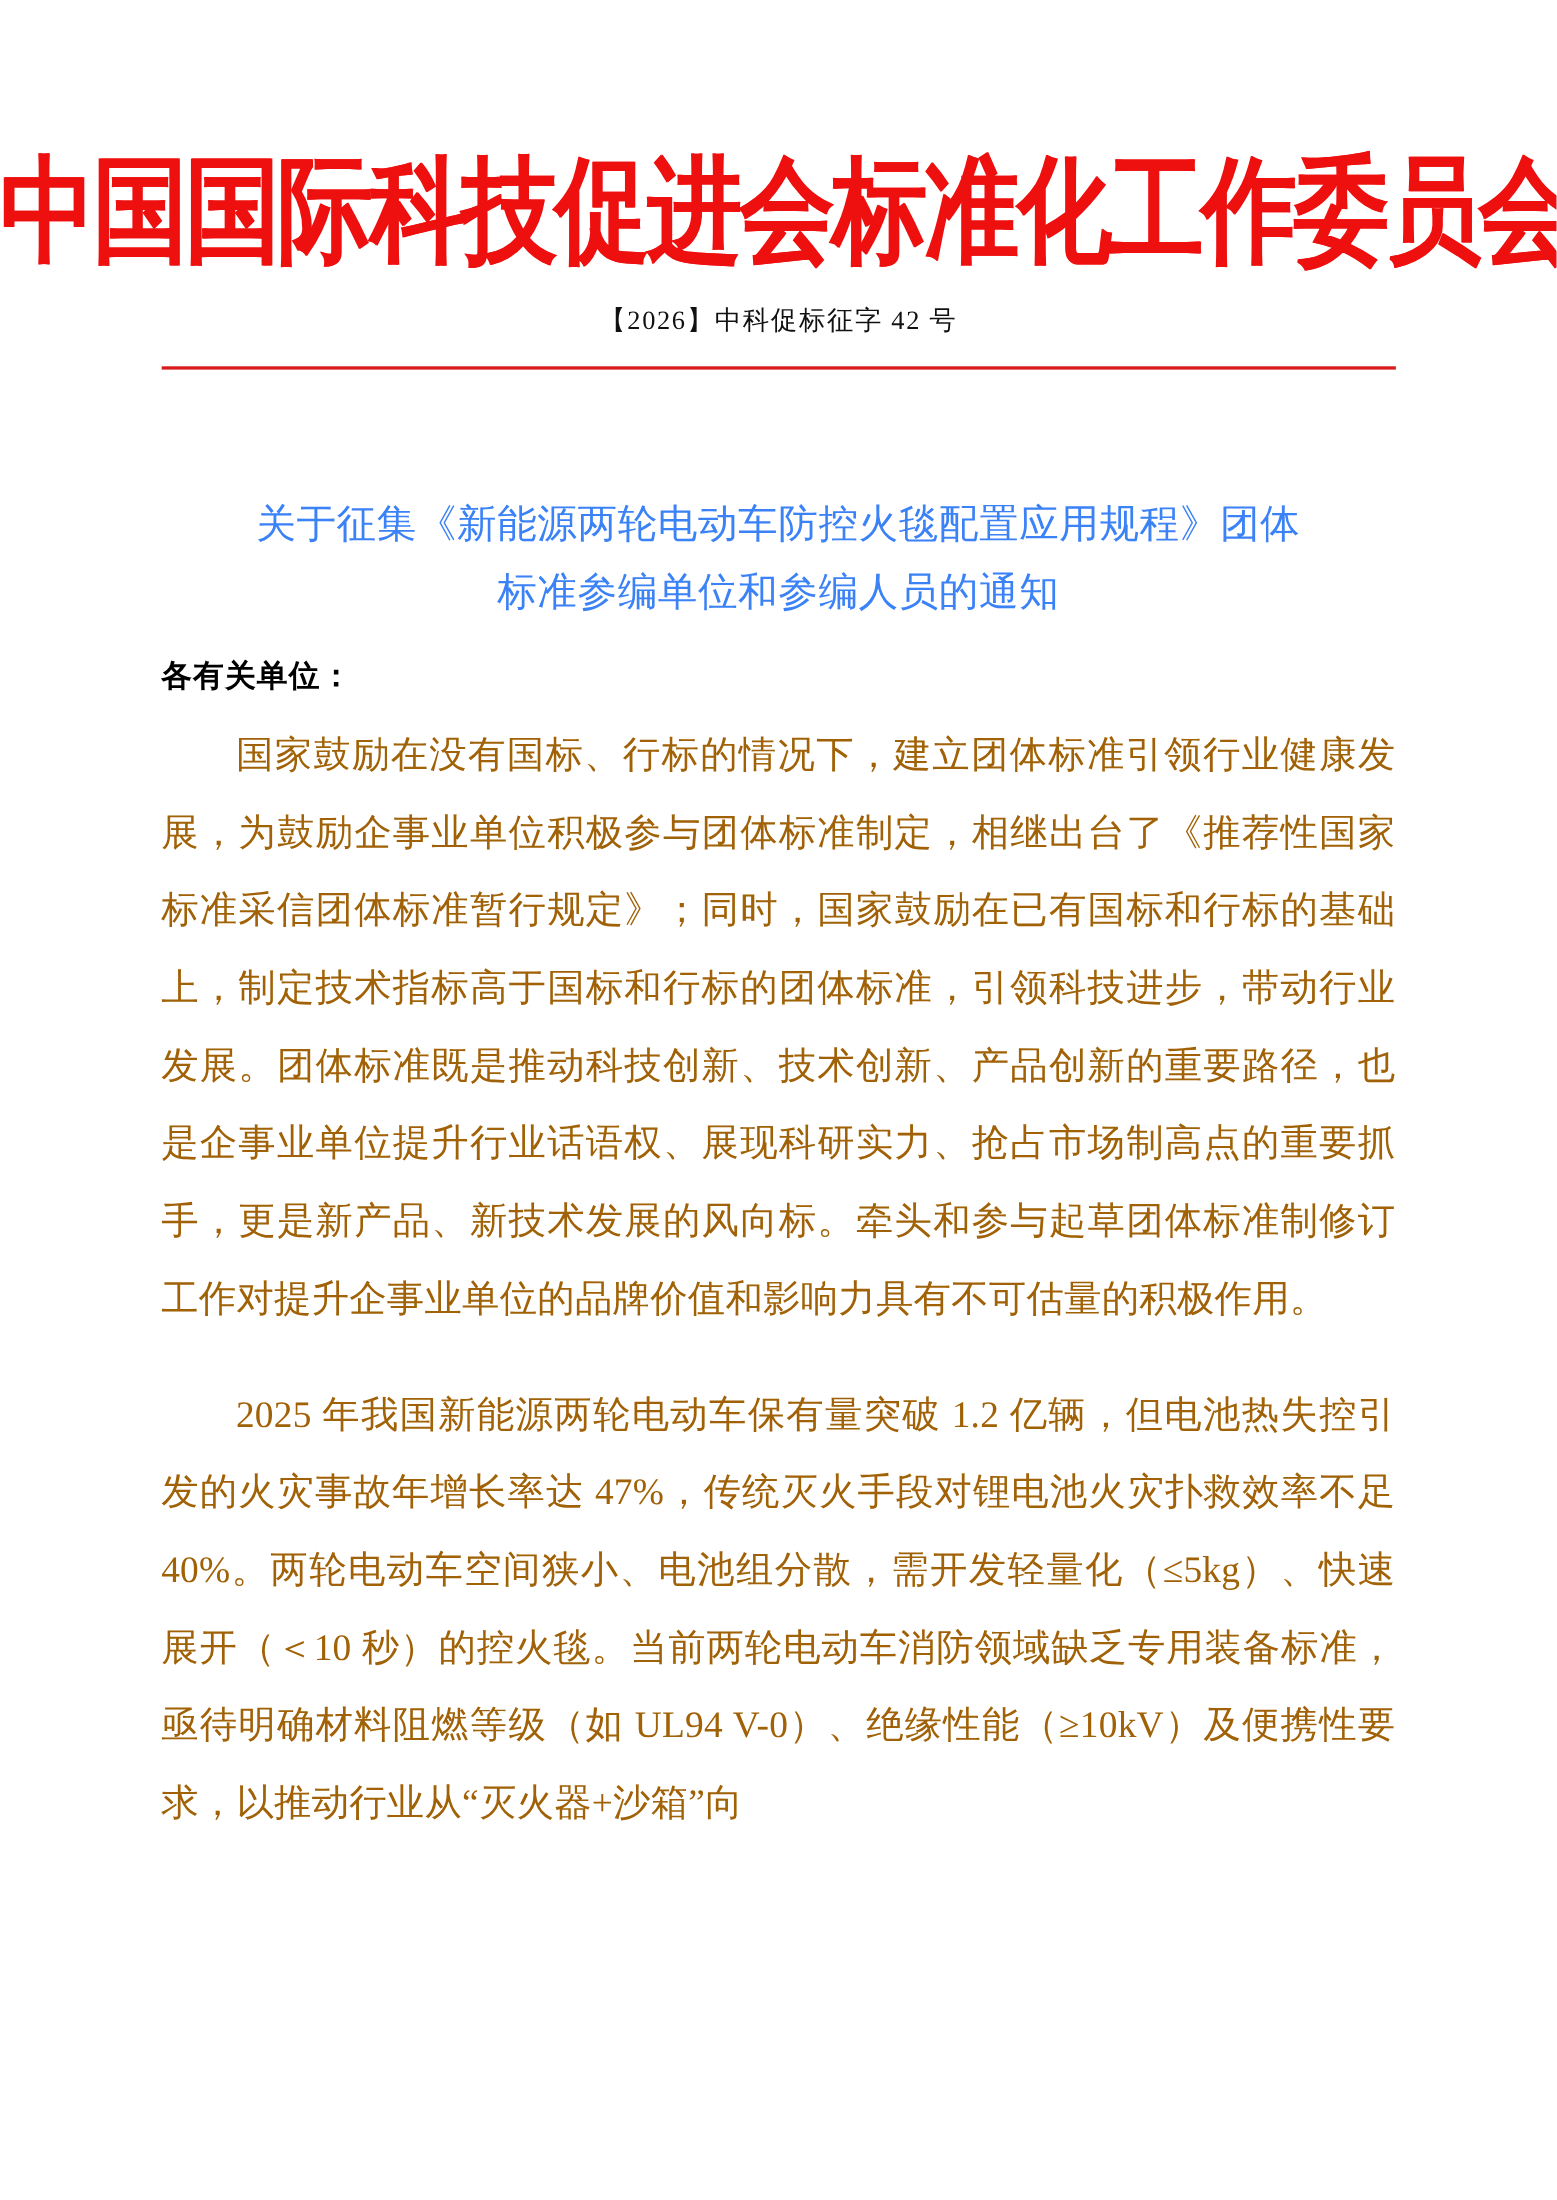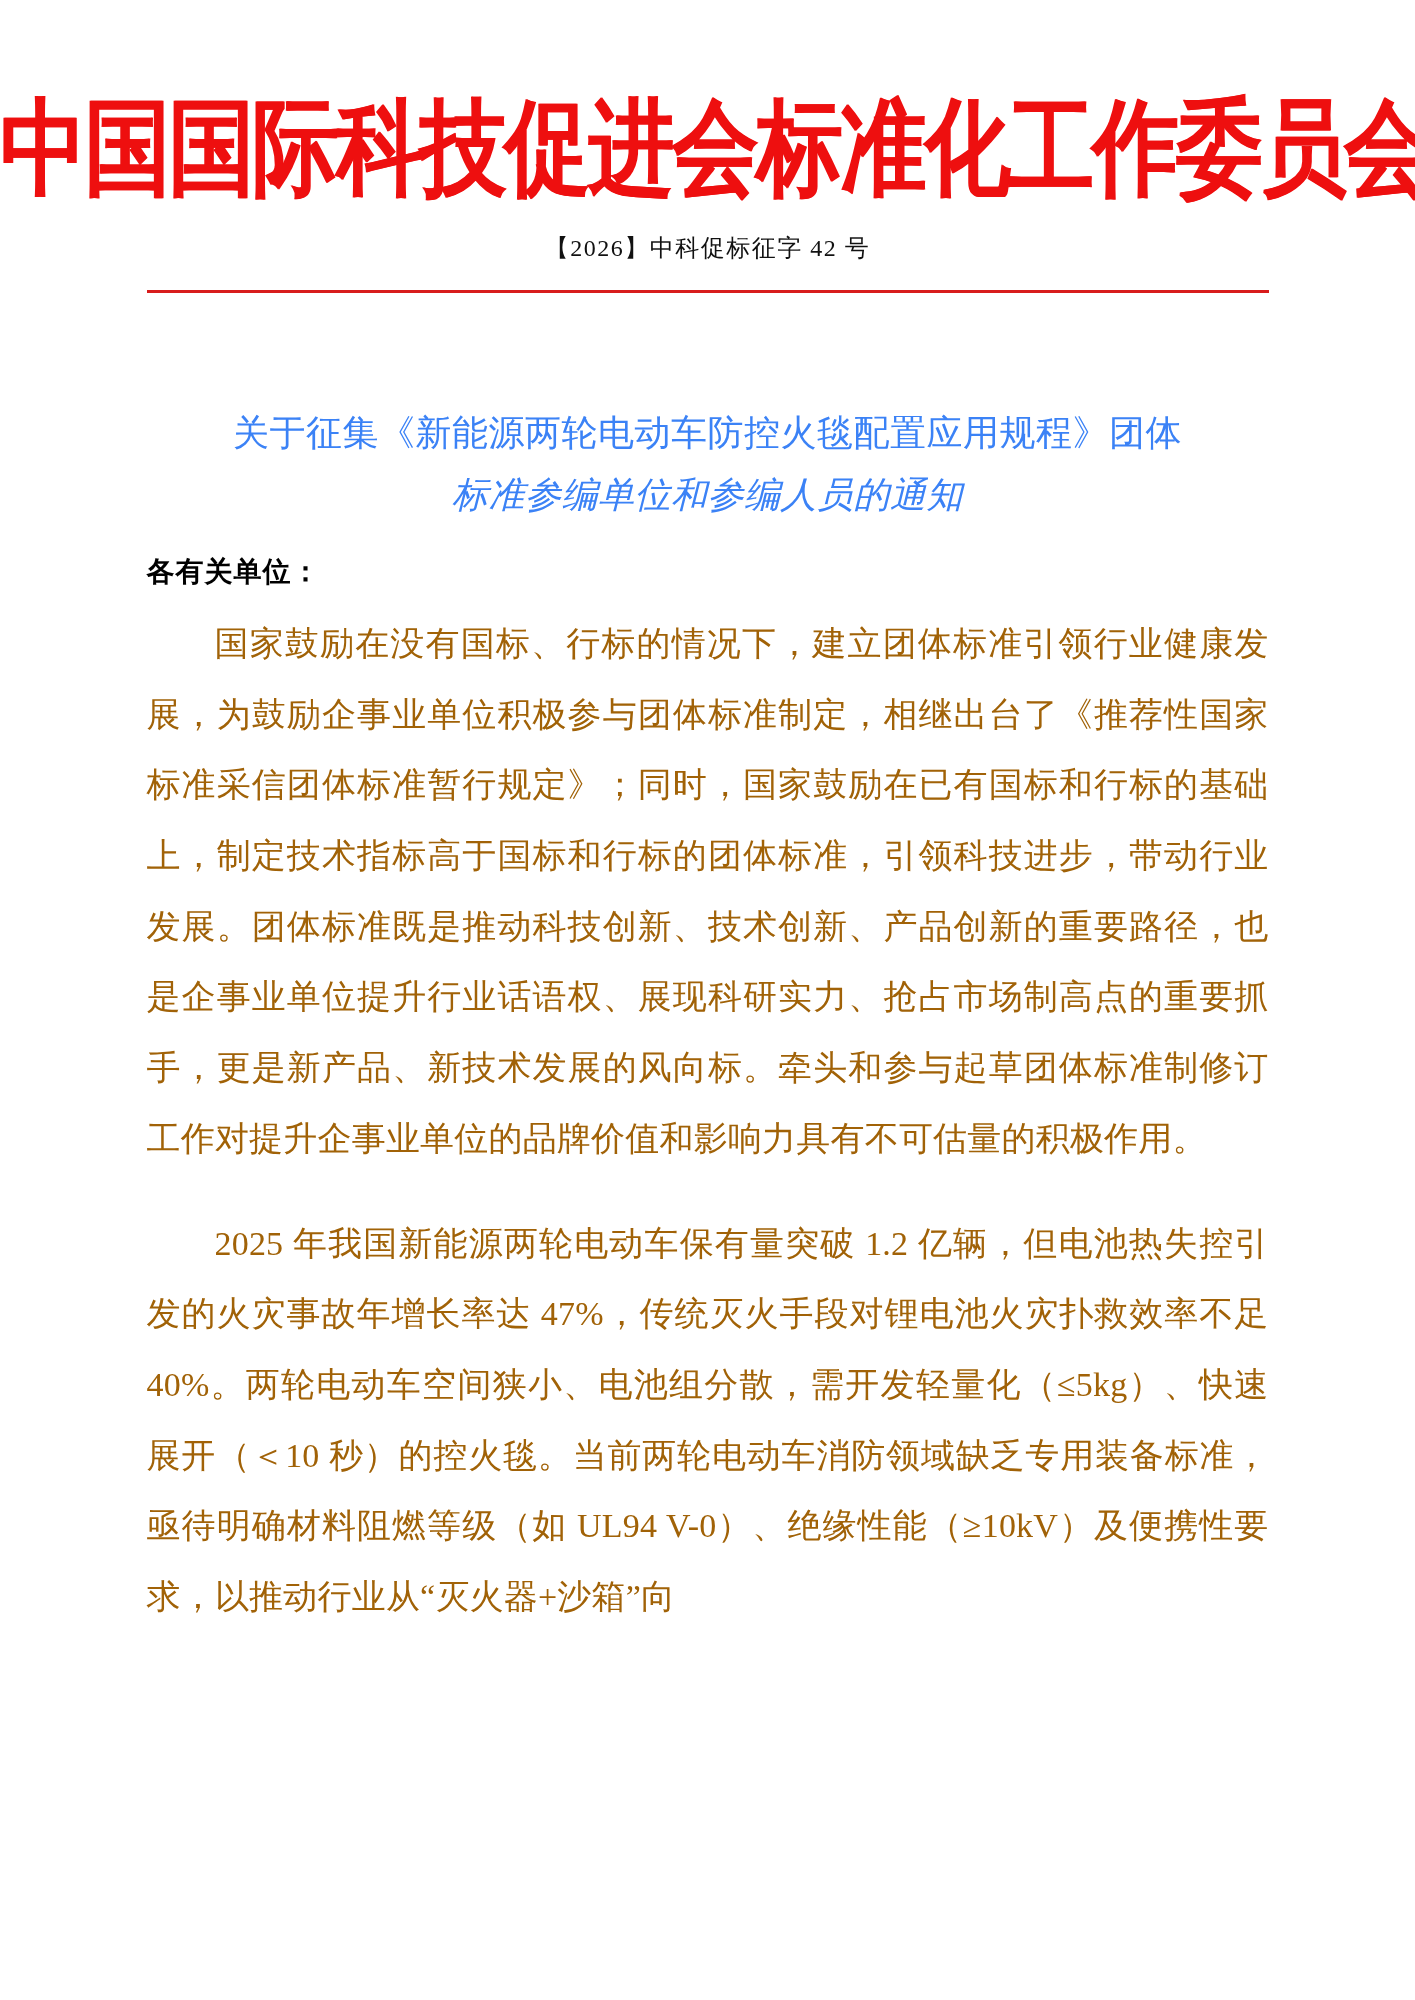--- a/index.html
+++ b/index.html
@@ -19,20 +19,21 @@
     width: 1415px;
     height: 2000px;
     background: #ffffff;
     box-sizing: border-box;
   }
 
   
   .letterhead {
     padding-top: 96px;
     text-align: center;
+    margin-top: 43px;
   }
 
   .letterhead-title {
     color: #ee0f0f;
     font-family: "Liberation Serif", "DejaVu Serif", serif;
     font-weight: 700;
     font-size: 86px;
     line-height: 1.0;
     letter-spacing: -2px;
     white-space: nowrap;
@@ -70,21 +71,20 @@
     font-family: "Liberation Serif", "DejaVu Serif", serif;
     font-size: 36px;
     line-height: 1.72;
     color: #3b82f6;
     letter-spacing: 0.5px;
     padding: 0 20px;
   }
 
   .doc-title .line2 {
     display: block;
-    font-style: italic;
   }
 
   .salutation {
     margin-top: 26px;
     font-family: "Liberation Serif", "DejaVu Serif", serif;
     font-size: 28px;
     font-weight: 700;
     color: #000000;
     letter-spacing: 1px;
   }

